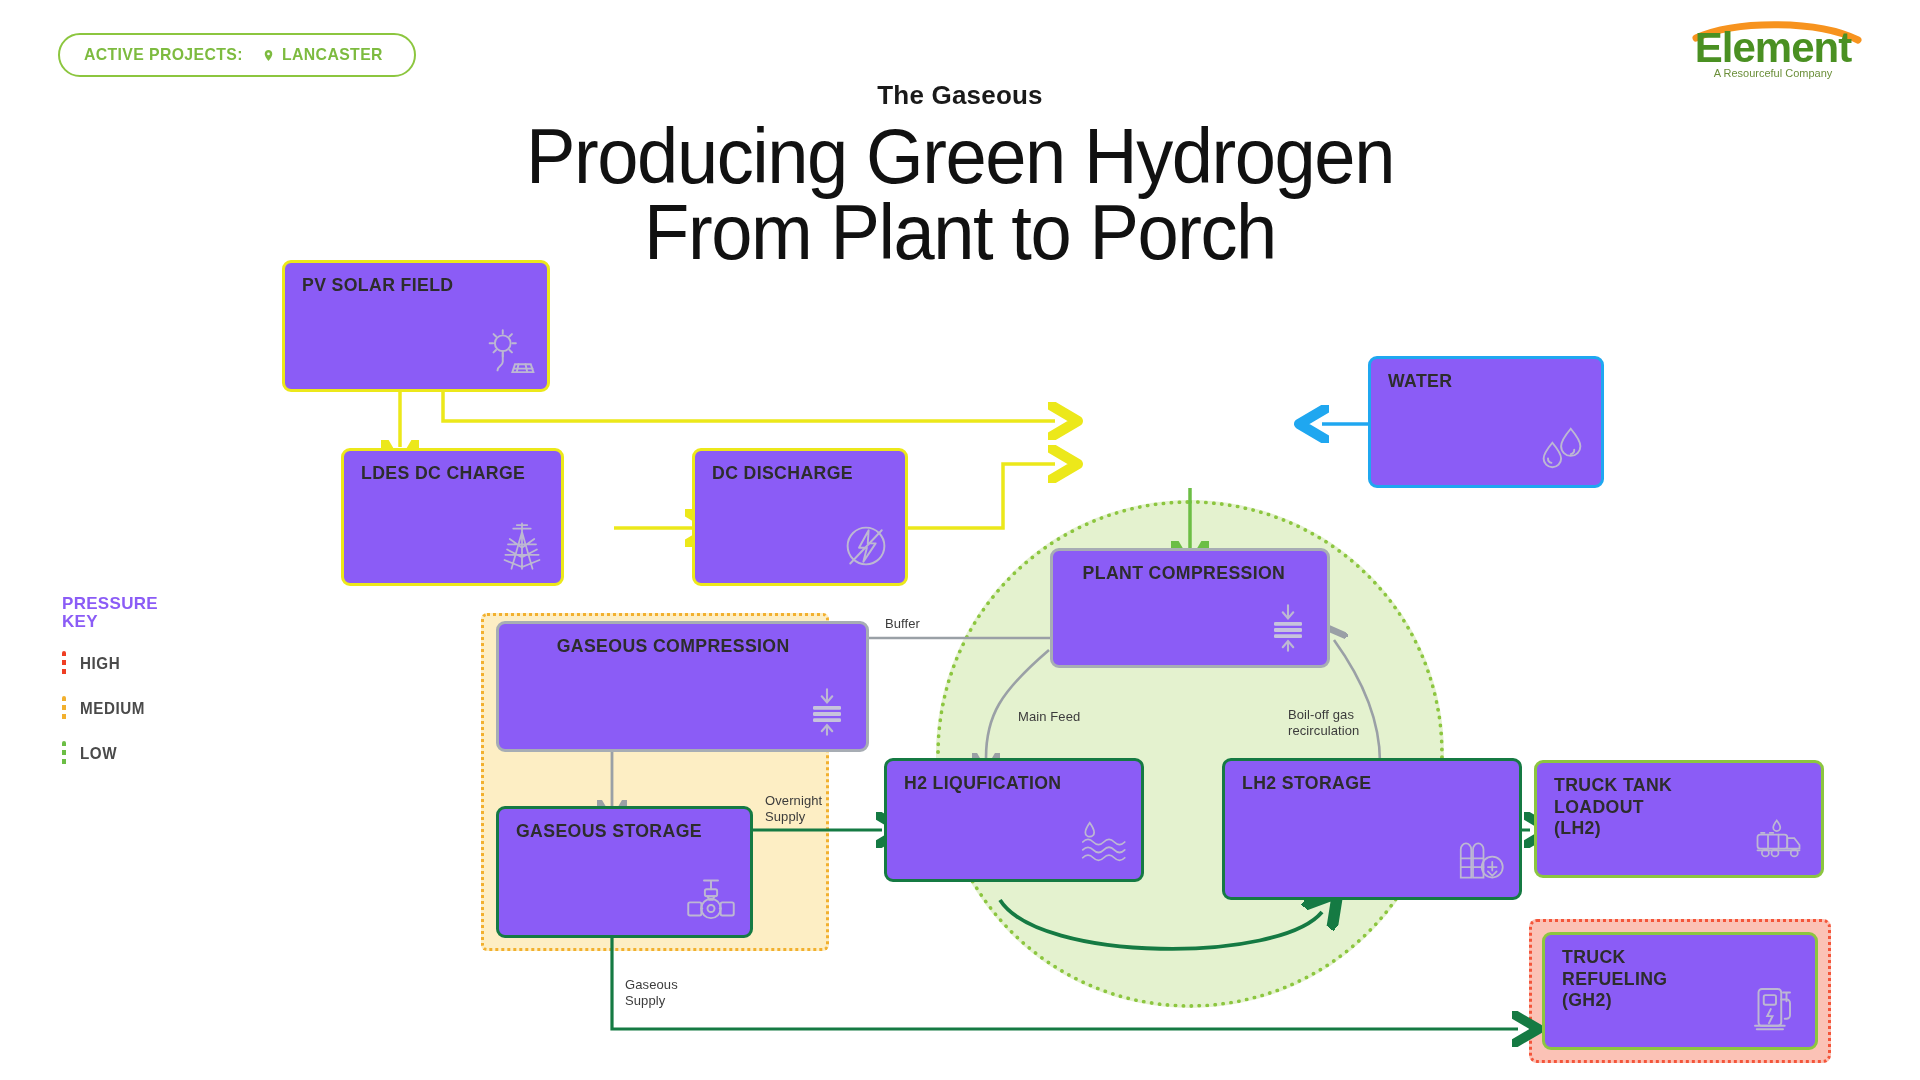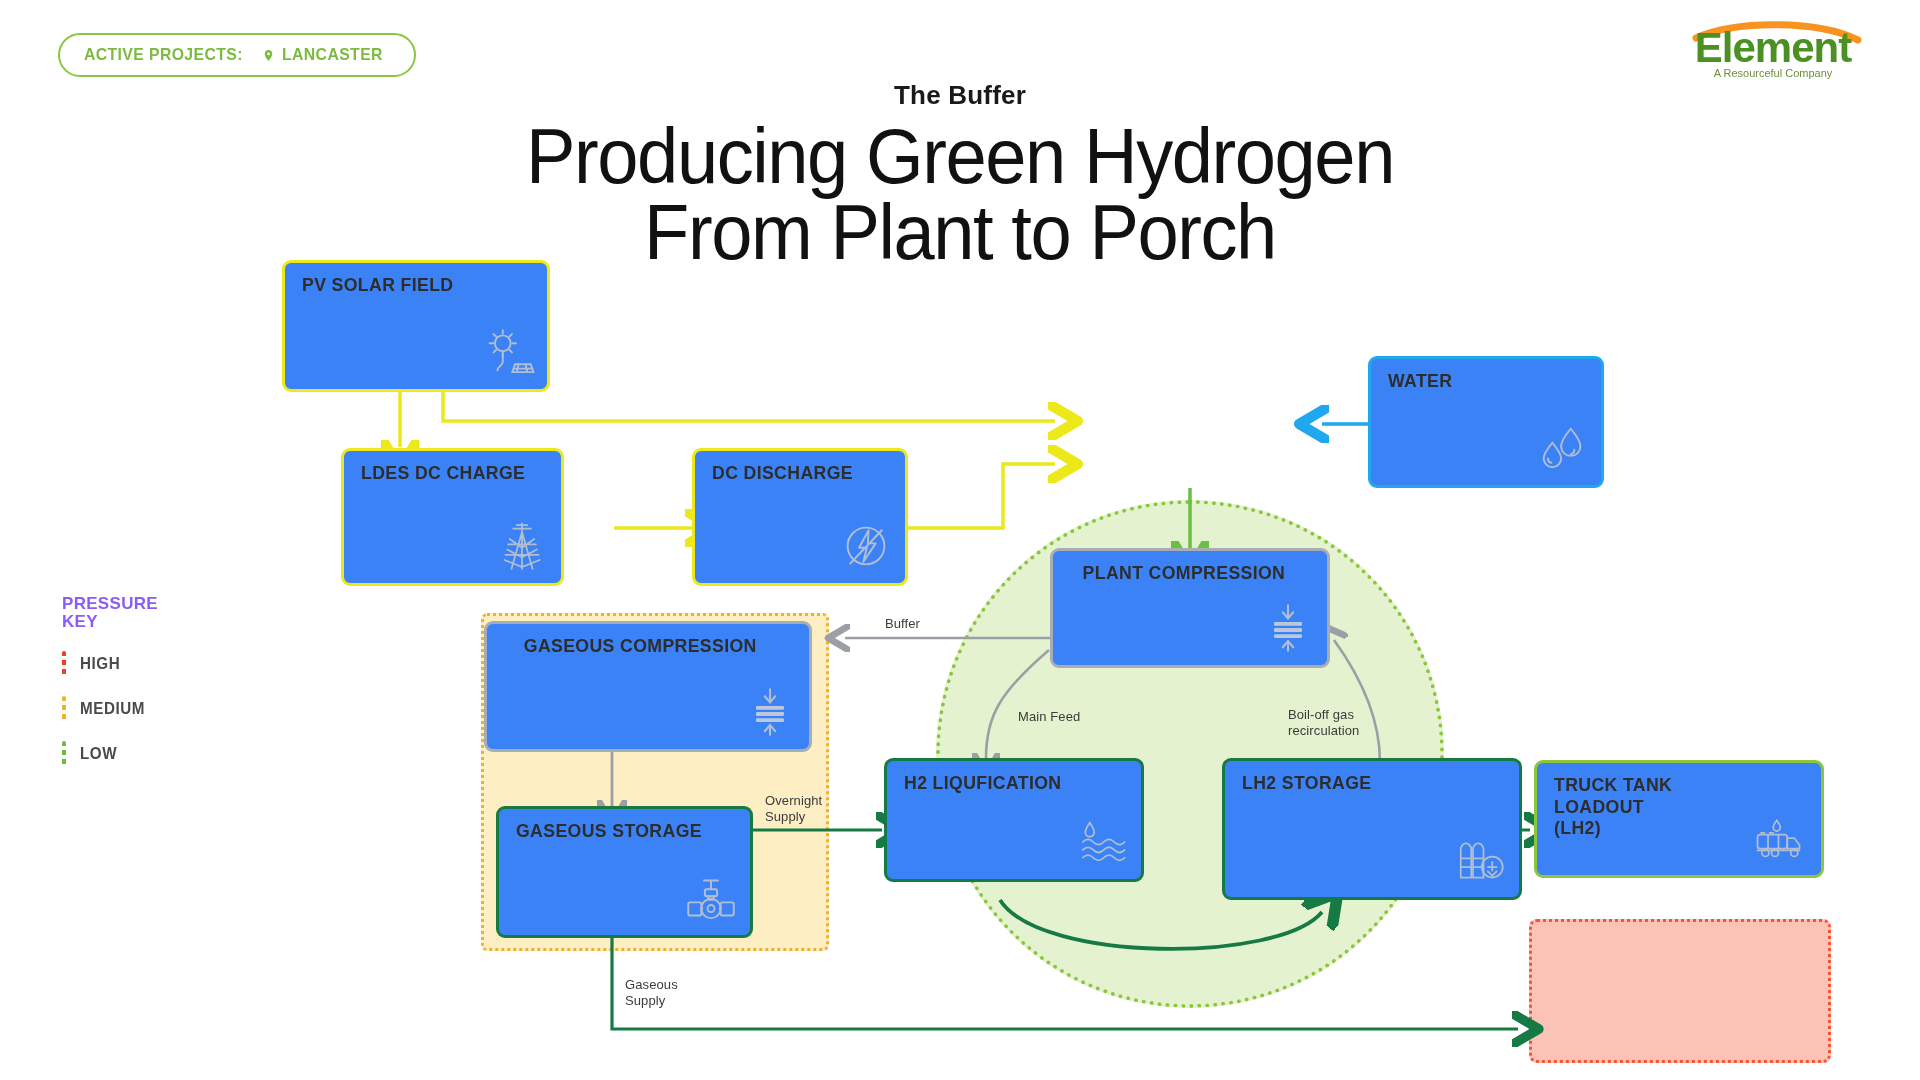--- a/index.html
+++ b/index.html
@@ -45,21 +45,21 @@
 
   
   .key{position:absolute;left:62px;top:595px;width:180px;}
   .key-title{font-size:17px;font-weight:700;line-height:1.08;letter-spacing:.3px;color:#8b5cf6;}
   .key-row{display:flex;align-items:center;gap:14px;margin-top:19px;height:26px;}
   .key-dots{width:4px;height:26px;border-radius:2px;}
   .key-label{font-size:16px;font-weight:700;letter-spacing:.6px;color:#4a4a4a;transform:scaleX(.95);transform-origin:left center;}
 
   
   .node{
-    position:absolute;box-sizing:border-box;background:#3b82f6;
+    position:absolute;box-sizing:border-box;background:#8b5cf6;
     border-radius:9px;border:3px solid #bbb;
   }
   .node .nlabel{
     position:absolute;left:17px;top:11px;right:12px;
     font-size:19px;font-weight:700;letter-spacing:.4px;
     line-height:1.14;color:#2d2d2d;
     transform:scaleX(.93);transform-origin:left top;
   }
   .node .nicon{position:absolute;right:11px;bottom:9px;width:56px;height:56px;opacity:.85;}
   .node .nicon svg{display:block;width:100%;height:100%;}
@@ -104,21 +104,21 @@
   </div>
 
   <div class="logo">
     <svg viewBox="0 0 210 68" width="210" height="68">
       <path d="M28 24 C68 6, 150 6, 190 26" stroke="#f7931e" stroke-width="7" fill="none" stroke-linecap="round"></path>
       <text x="105" y="48" text-anchor="middle" font-family="Liberation Sans, sans-serif" font-size="42" font-weight="700" fill="#4a9022" letter-spacing="-1">Element</text>
       <text x="105" y="63" text-anchor="middle" font-family="Liberation Sans, sans-serif" font-size="11" fill="#6b8f3a">A Resourceful Company</text>
     </svg>
   </div>
 
-  <div class="kicker">The Buffer</div>
+  <div class="kicker">The Gaseous</div>
   <div class="headline">
     <span class="l1">Producing Green Hydrogen</span>
     <span class="l2">From Plant to Porch</span>
   </div>
 
   <div class="key">
     <div class="key-title">
       <div>PRESSURE</div>
       <div>KEY</div>
     </div>
@@ -242,21 +242,21 @@
       <svg viewBox="0 0 64 64" fill="none" stroke="#c6c9cc" stroke-width="2.4" stroke-linecap="round">
         <path d="M32 6v14M26 14l6 7 6-7"></path>
         <rect x="16" y="25" width="32" height="4.5" rx="1.5" fill="#d2d5d8" stroke="none"></rect>
         <rect x="16" y="32" width="32" height="4.5" rx="1.5" fill="#d2d5d8" stroke="none"></rect>
         <rect x="16" y="39" width="32" height="4.5" rx="1.5" fill="#d2d5d8" stroke="none"></rect>
         <path d="M32 58V48M26 54l6-7 6 7"></path>
       </svg>
     </div>
   </div>
 
-  <div class="node b-gray" style="left:484px;top:621px;width:328px;height:131px;padding-left:8px;">
+  <div class="node b-gray" style="left:496px;top:621px;width:373px;height:131px;padding-left:8px;">
     <div class="nlabel">GASEOUS COMPRESSION</div>
     <div class="nicon">
       <svg viewBox="0 0 64 64" fill="none" stroke="#c6c9cc" stroke-width="2.4" stroke-linecap="round">
         <path d="M32 6v14M26 14l6 7 6-7"></path>
         <rect x="16" y="25" width="32" height="4.5" rx="1.5" fill="#d2d5d8" stroke="none"></rect>
         <rect x="16" y="32" width="32" height="4.5" rx="1.5" fill="#d2d5d8" stroke="none"></rect>
         <rect x="16" y="39" width="32" height="4.5" rx="1.5" fill="#d2d5d8" stroke="none"></rect>
         <path d="M32 58V48M26 54l6-7 6 7"></path>
       </svg>
     </div>
@@ -315,20 +315,35 @@
         <path d="M38 32h8l6 8v4H38z"></path>
         <path d="M4 46h48"></path>
         <circle cx="13" cy="49" r="4"></circle>
           <circle cx="24" cy="49" r="4"></circle>
           <circle cx="46" cy="49" r="4"></circle>
         <path d="M18 26h4M8 26h4"></path>
       </svg>
     </div>
   </div>
 
+  <div class="node b-green-lt" style="left:1542px;top:932px;width:276px;height:118px;">
+    <div class="nlabel" style="white-space:pre-line;">TRUCK
+REFUELING
+(GH2)</div>
+    <div class="nicon">
+      <svg viewBox="0 0 64 64" fill="none" stroke="#c6c9cc" stroke-width="2.2" stroke-linecap="round">
+        <rect x="12" y="8" width="26" height="42" rx="4"></rect>
+        <rect x="18" y="15" width="14" height="11" rx="2"></rect>
+        <path d="M26 31l-4 8h6l-4 8"></path>
+        <path d="M8 50h34M10 54h30"></path>
+        <path d="M38 20h6a4 4 0 0 1 4 4v14a4 4 0 0 1-4 4h-2"></path>
+        <path d="M44 12v10M40 12h8"></path>
+      </svg>
+    </div>
+  </div>
 
   <div class="flab" style="left:885px;top:616px;">Buffer</div>
   <div class="flab" style="left:1018px;top:709px;">Main Feed</div>
   <div class="flab" style="left:1288px;top:707px;white-space:pre-line;">Boil-off gas
 recirculation</div>
   <div class="flab" style="left:765px;top:793px;white-space:pre-line;">Overnight
 Supply</div>
   <div class="flab" style="left:625px;top:977px;white-space:pre-line;">Gaseous
 Supply</div>
 

